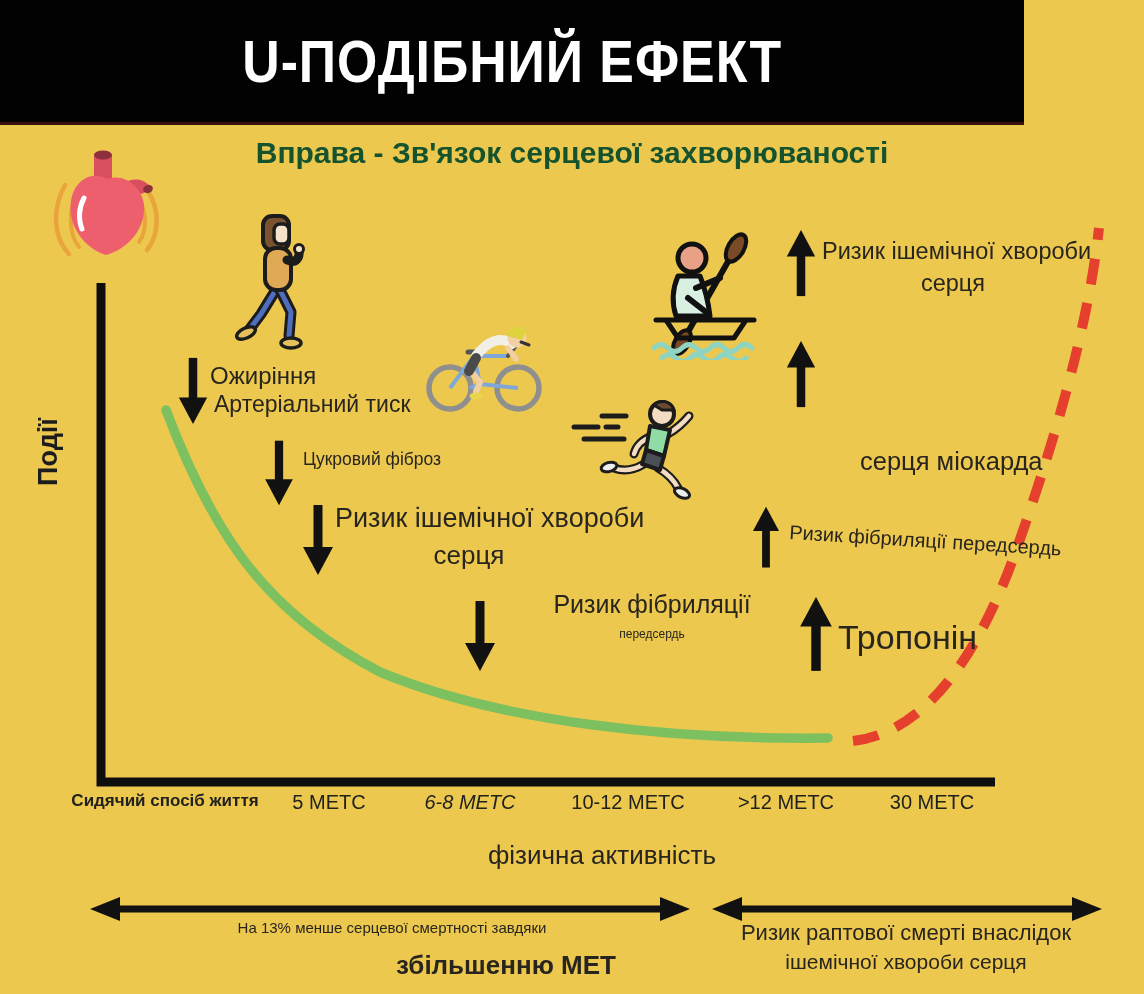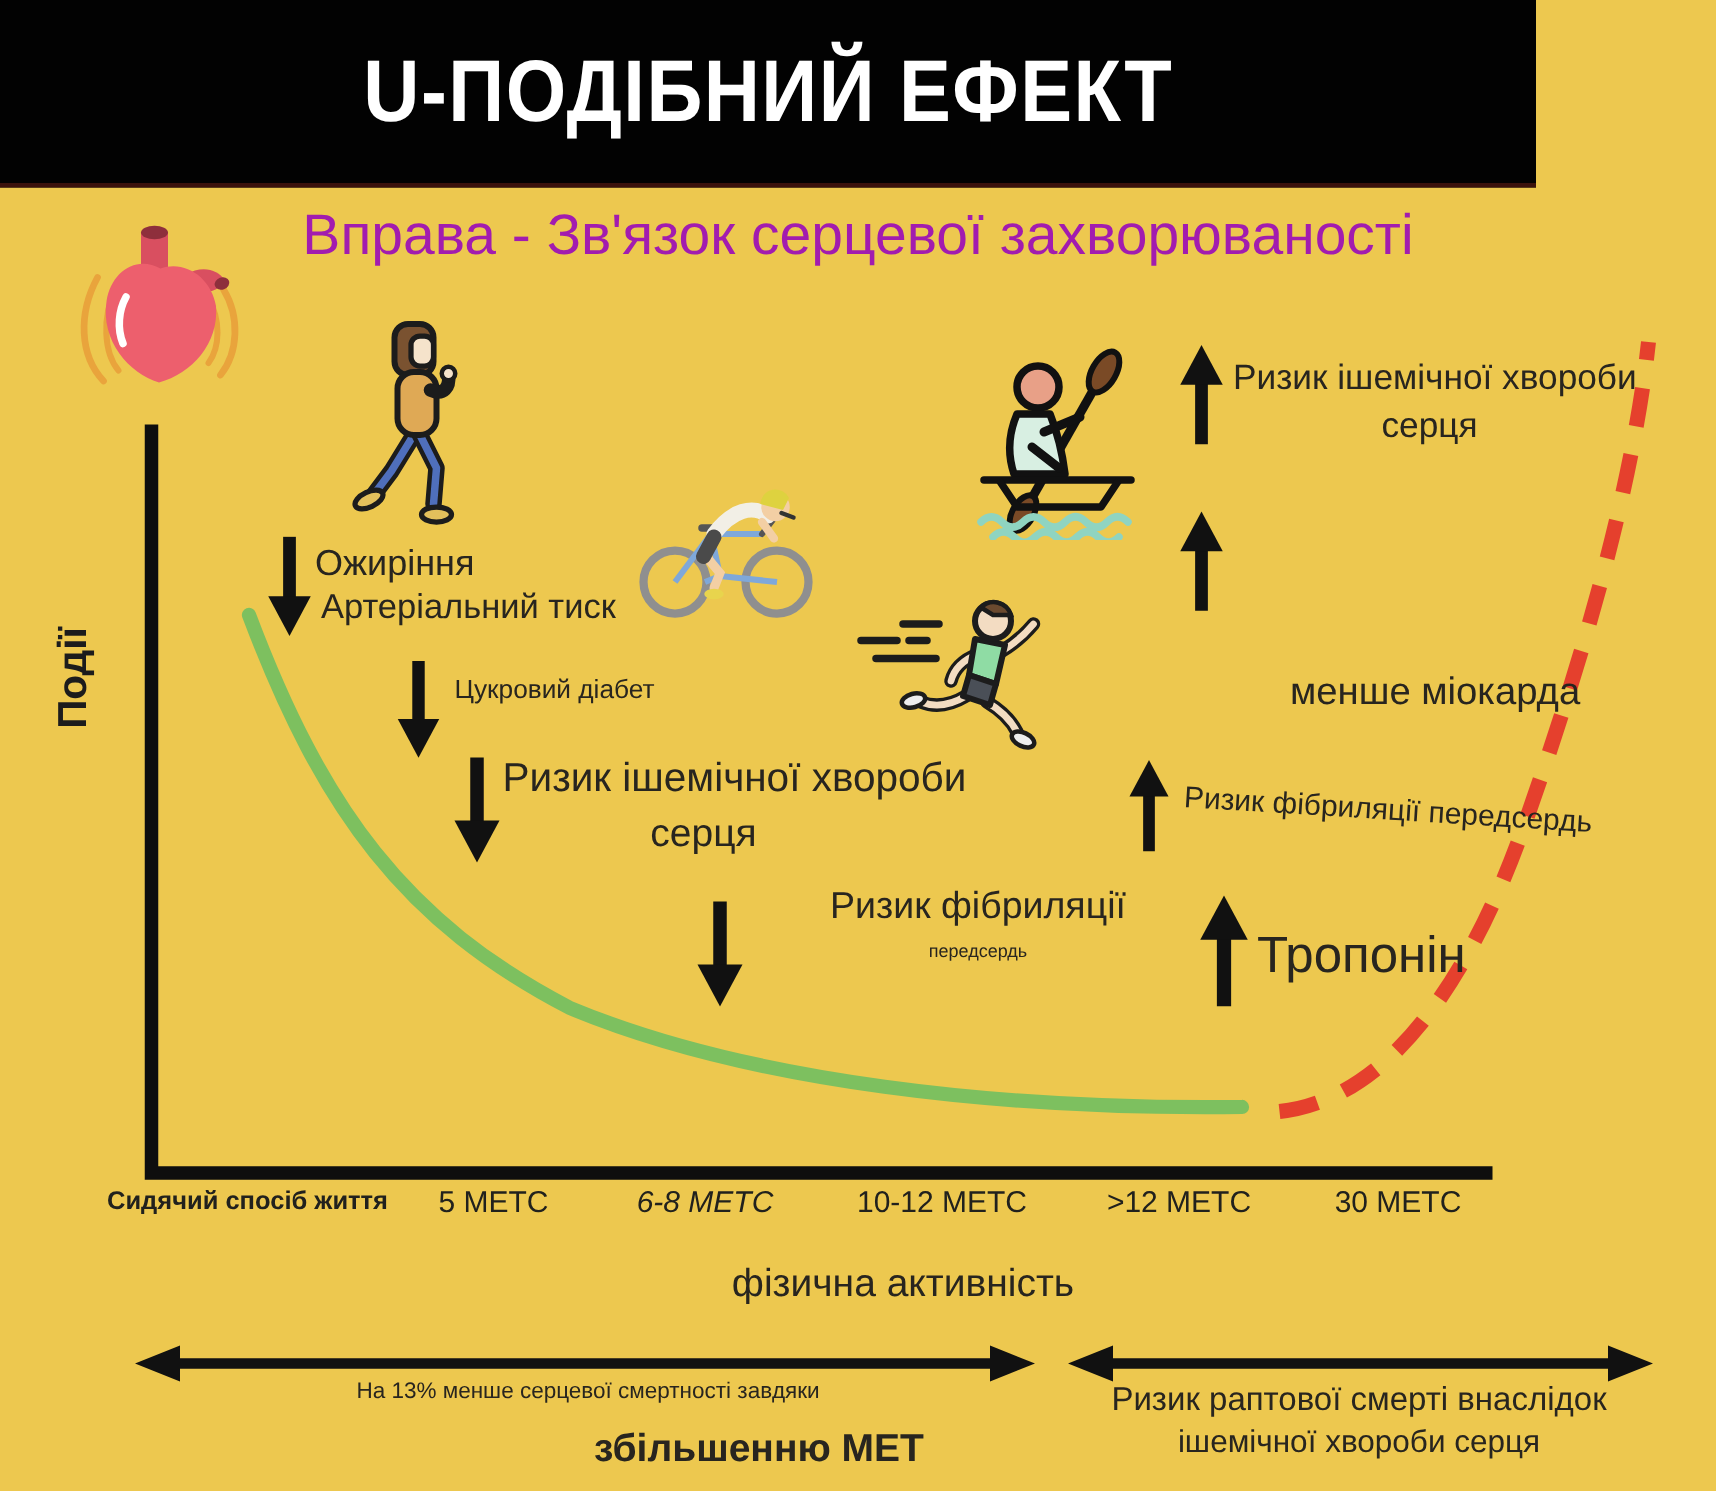--- a/index.html
+++ b/index.html
@@ -19,21 +19,21 @@
   }
   .topbar h1{
     margin:0;color:#ffffff;font-size:54px;font-weight:700;letter-spacing:1px;
     transform:scale(0.96,1.08);
   }
 
   .abs{position:absolute;}
   .txt{color:#28251f;font-weight:500;white-space:nowrap;}
   .center{transform:translateX(-50%);text-align:center;}
 
-  .chart-title{left:572px;top:136px;font-size:38px;color:#a21caf;}
+  .chart-title{left:572px;top:136px;font-size:30px;color:#14532d;font-weight:bold;}
 
   .ylabel{
     left:-16px;top:436px;width:130px;height:32px;
     transform:rotate(-90deg);text-align:center;
     font-size:27px;font-weight:600;color:#1c1c1c;
   }
 
   svg.overlay{position:absolute;left:0;top:0;pointer-events:none;}
 
   .tick{top:791px;font-size:20px;color:#21211d;}
@@ -152,21 +152,21 @@
     <line x1="18" y1="4" x2="18" y2="48" stroke="#111" stroke-width="9"></line>
     <polygon points="18,74 3,46 33,46" fill="#111"></polygon>
   </svg>
   <div class="abs txt" style="left:210px;top:362px;font-size:24px;text-align:right;">Ожиріння</div>
   <div class="abs txt" style="left:214px;top:391px;font-size:23px;">Артеріальний тиск</div>
 
   <svg class="abs" style="left:262px;top:437px;" width="34" height="70" viewBox="0 0 36 76">
     <line x1="18" y1="4" x2="18" y2="48" stroke="#111" stroke-width="9"></line>
     <polygon points="18,74 3,46 33,46" fill="#111"></polygon>
   </svg>
-  <div class="abs txt" style="left:303px;top:449px;font-size:17.5px;">Цукровий діабет</div>
+  <div class="abs txt" style="left:303px;top:449px;font-size:17.5px;">Цукровий фіброз</div>
 
   <svg class="abs" style="left:300px;top:500px;" width="36" height="78" viewBox="0 0 36 76">
     <line x1="18" y1="4" x2="18" y2="48" stroke="#111" stroke-width="9"></line>
     <polygon points="18,74 3,46 33,46" fill="#111"></polygon>
   </svg>
   <div class="ann-block" style="left:335px;top:503px;width:268px;">
     <span class="txt l1" style="font-size:27px;">Ризик ішемічної хвороби</span>
     <span class="txt l2" style="font-size:26px;margin-top:6px;">серця</span>
   </div>
 
@@ -186,21 +186,21 @@
   <div class="ann-block" style="left:822px;top:238px;width:262px;">
     <span class="txt l1" style="font-size:23.5px;">Ризик ішемічної хвороби</span>
     <span class="txt l2" style="font-size:23.5px;margin-top:5px;">серця</span>
   </div>
 
   <svg class="abs" style="left:784px;top:339px;" width="34" height="72" viewBox="0 0 36 76">
     <line x1="18" y1="72" x2="18" y2="28" stroke="#111" stroke-width="9"></line>
     <polygon points="18,2 3,30 33,30" fill="#111"></polygon>
   </svg>
 
-  <div class="abs txt" style="left:860px;top:447px;font-size:25.5px;">менше міокарда</div>
+  <div class="abs txt" style="left:860px;top:447px;font-size:25.5px;">серця міокарда</div>
 
   <svg class="abs" style="left:750px;top:505px;" width="32" height="66" viewBox="0 0 36 76">
     <line x1="18" y1="72" x2="18" y2="28" stroke="#111" stroke-width="9"></line>
     <polygon points="18,2 3,30 33,30" fill="#111"></polygon>
   </svg>
   <div class="abs txt" style="left:790px;top:521px;font-size:20px;transform:rotate(3.5deg);transform-origin:left top;">Ризик фібриляції передсердь</div>
 
   <svg class="abs" style="left:797px;top:594px;" width="38" height="82" viewBox="0 0 36 76">
     <line x1="18" y1="72" x2="18" y2="28" stroke="#111" stroke-width="9"></line>
     <polygon points="18,2 3,30 33,30" fill="#111"></polygon>

